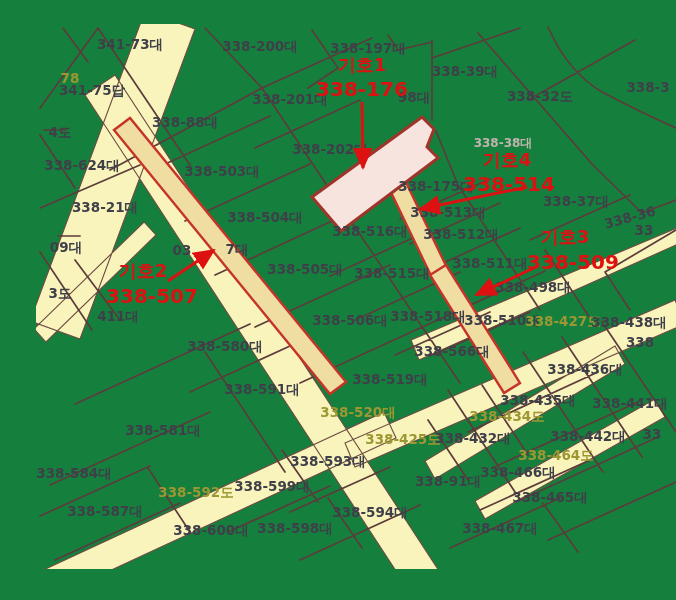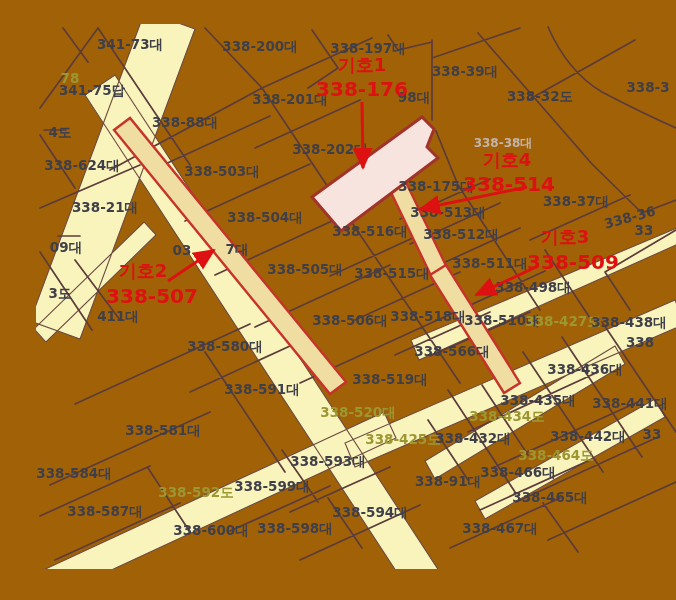--- a/index.html
+++ b/index.html
@@ -1,16 +1,16 @@
 <!DOCTYPE html>
 <html><head>
 <meta charset="utf-8">
 <style>
   html,body{margin:0;padding:0;background:#ffffff;}
-  .stage{width:676px;height:600px;position:relative;background:#a16207;overflow:hidden;
+  .stage{width:676px;height:600px;position:relative;background:#15803d;overflow:hidden;
          font-family:"DejaVu Sans",sans-serif;}
   svg text{font-family:"DejaVu Sans",sans-serif;}
   text.p{fill:#3f3f4a;font-size:13.5px;font-weight:bold;}
   text.r{fill:#9c9733;font-size:13.5px;font-weight:bold;}
   text.f{fill:#c2b4ae;font-size:12px;font-weight:bold;}
   text.sym{fill:#dd1111;font-size:18px;font-weight:bold;}
   text.num{fill:#dd1111;font-size:20px;font-weight:bold;}
 </style>
 </head>
 <body>

